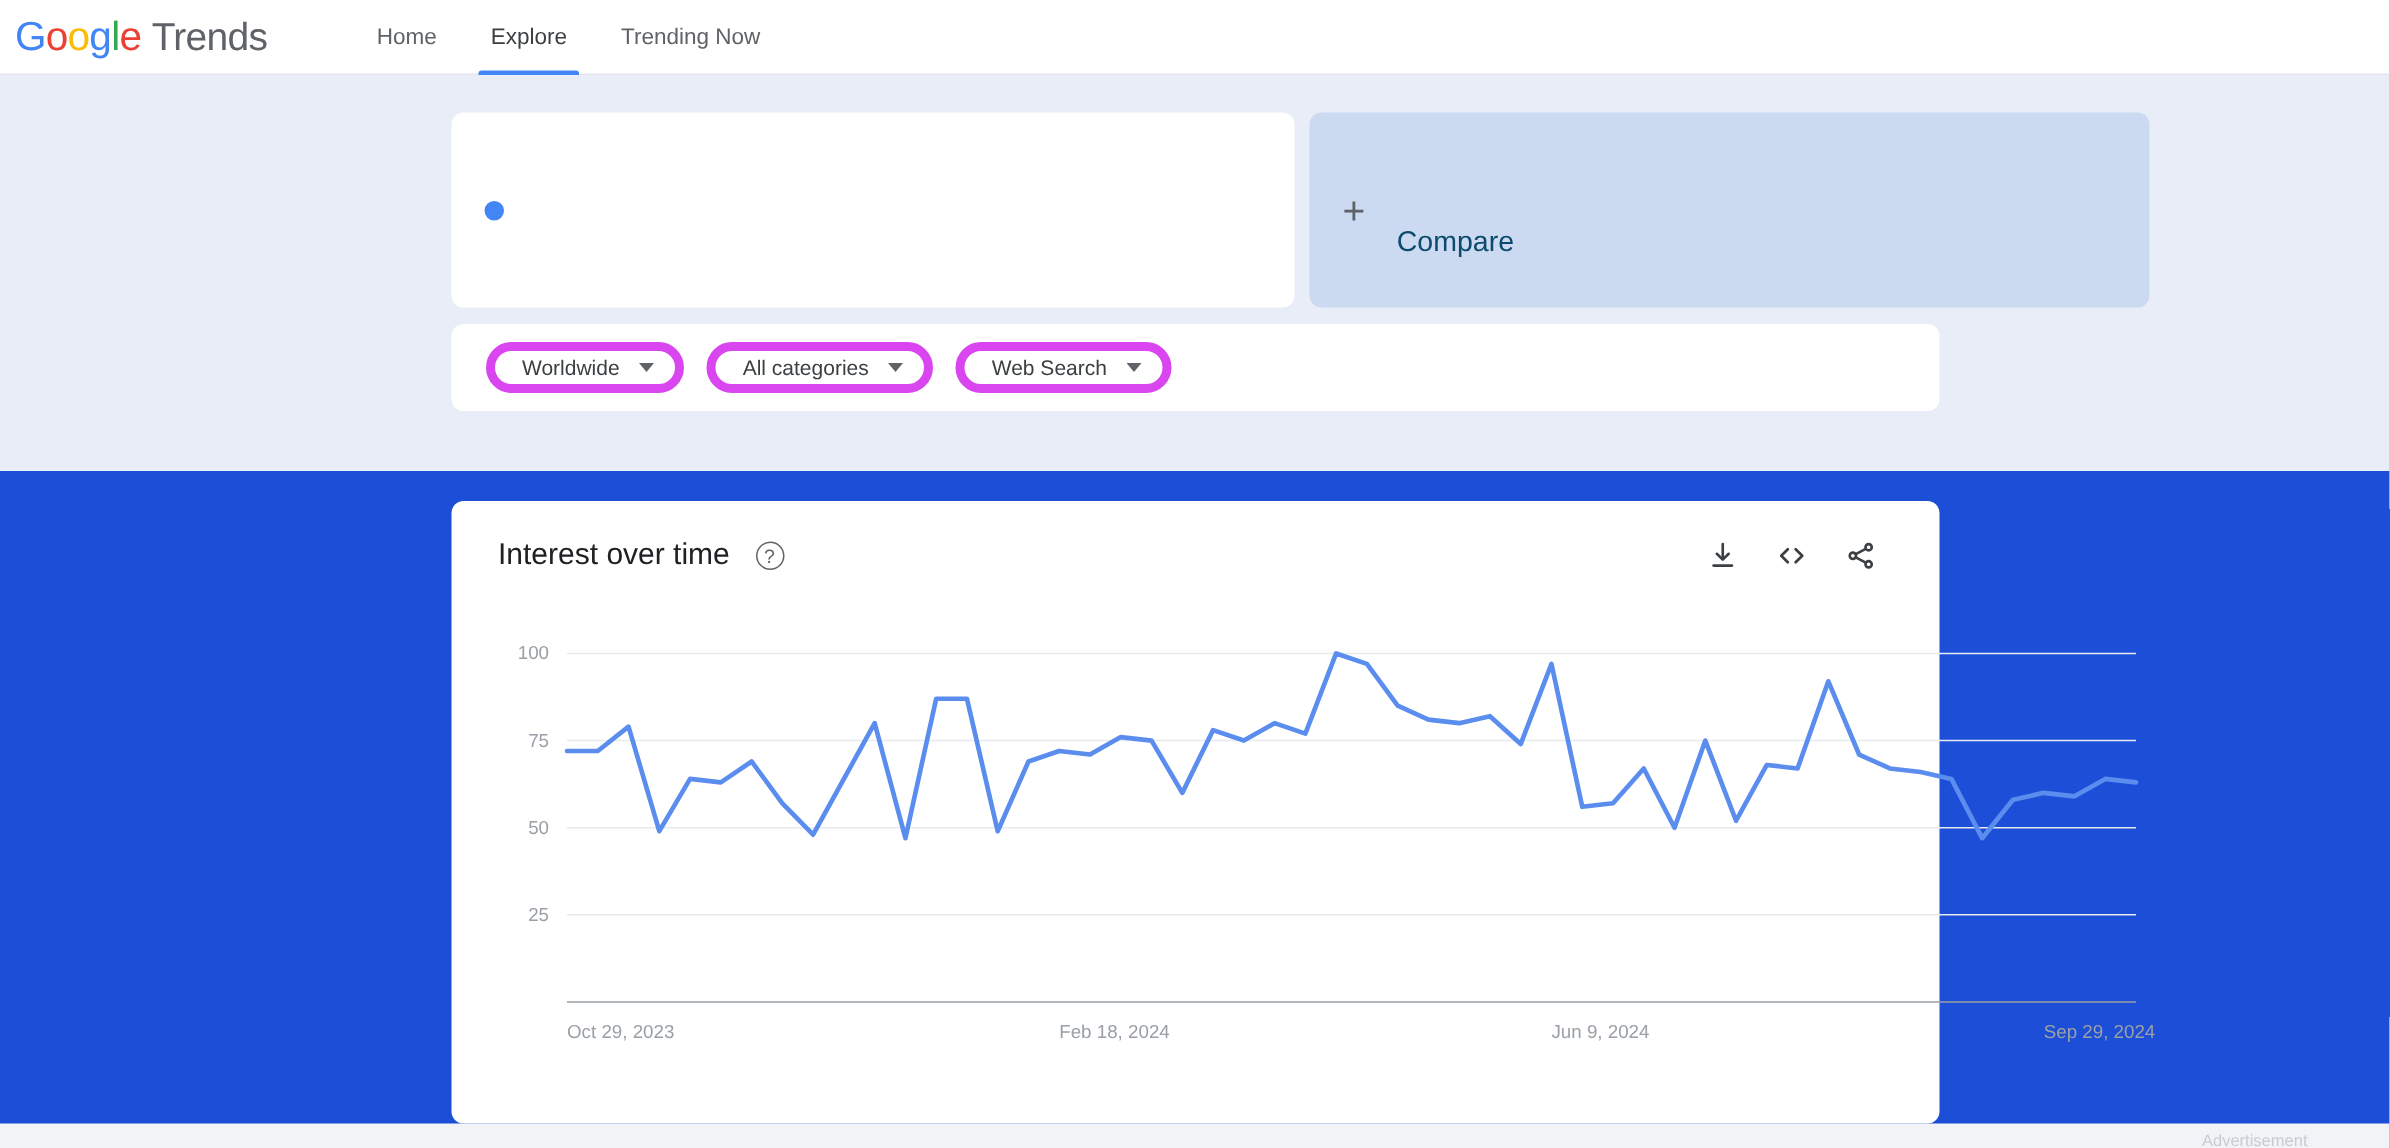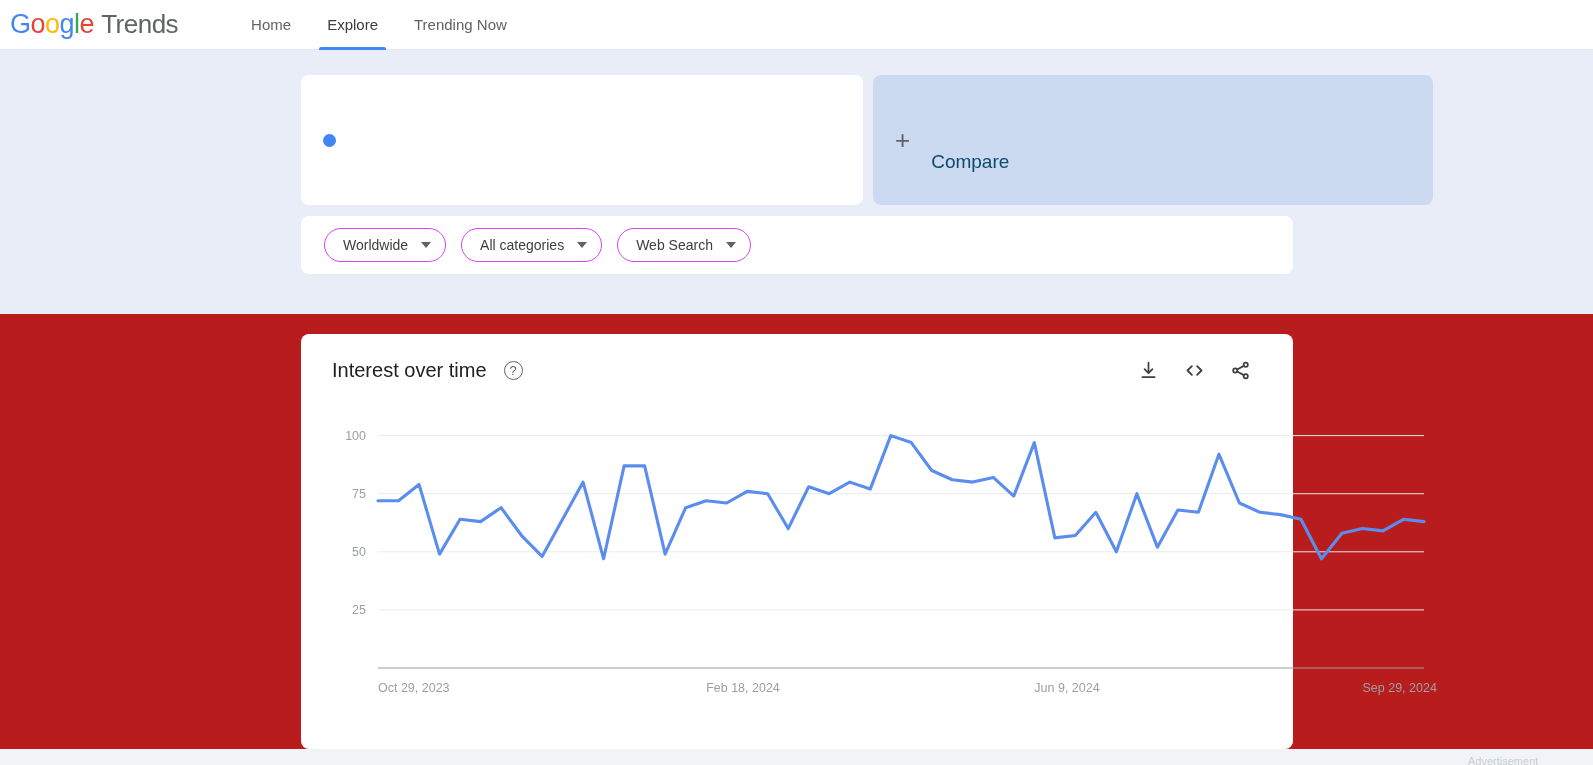--- a/index.html
+++ b/index.html
@@ -113,41 +113,41 @@
     background: #ffffff;
     border-radius: 8px;
     height: 58px;
     display: flex;
     align-items: center;
     padding-left: 23px;
     gap: 15px;
   }
   .filter-chip {
     height: 34px;
-    border: 1px solid #d946ef;
+    border: 6px solid #d946ef;
     border-radius: 17px;
     display: flex;
     align-items: center;
     padding: 0 14px 0 18px;
     font-size: 14px;
     color: #3c4043;
     cursor: pointer;
     background: #fff;
     white-space: nowrap;
   }
   .chip-caret {
     width: 0; height: 0;
     border-left: 5px solid transparent;
     border-right: 5px solid transparent;
     border-top: 6px solid #5f6368;
     margin-left: 13px;
   }
 
   
-  #chart-wrap { padding-top: 20px; background: #b91c1c; }
+  #chart-wrap { padding-top: 20px; background: #1d4ed8; }
   #chart-card {
     margin: 0 300px 0 301px;
     background: #ffffff;
     border-radius: 8px;
     height: 415px;
     position: relative;
     padding: 25px 30px 0 31px;
   }
   #chart-head {
     display: flex;

